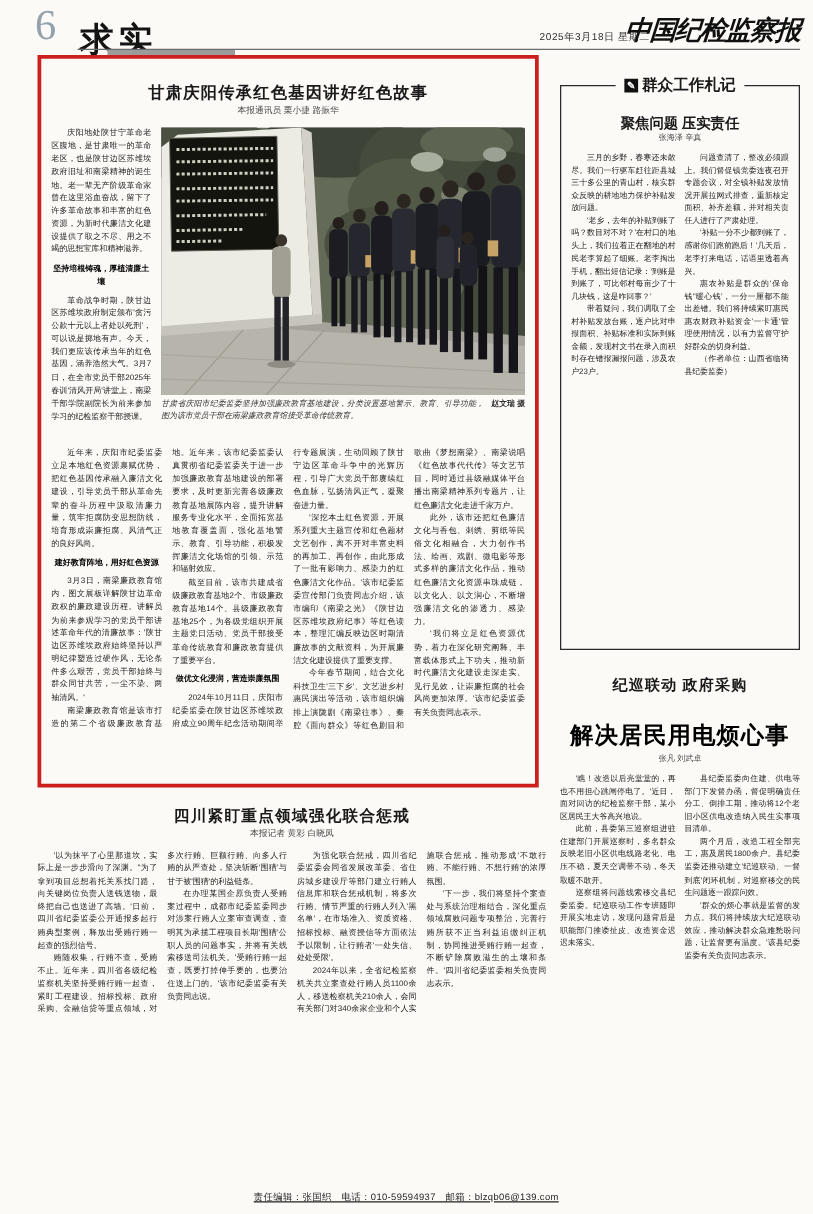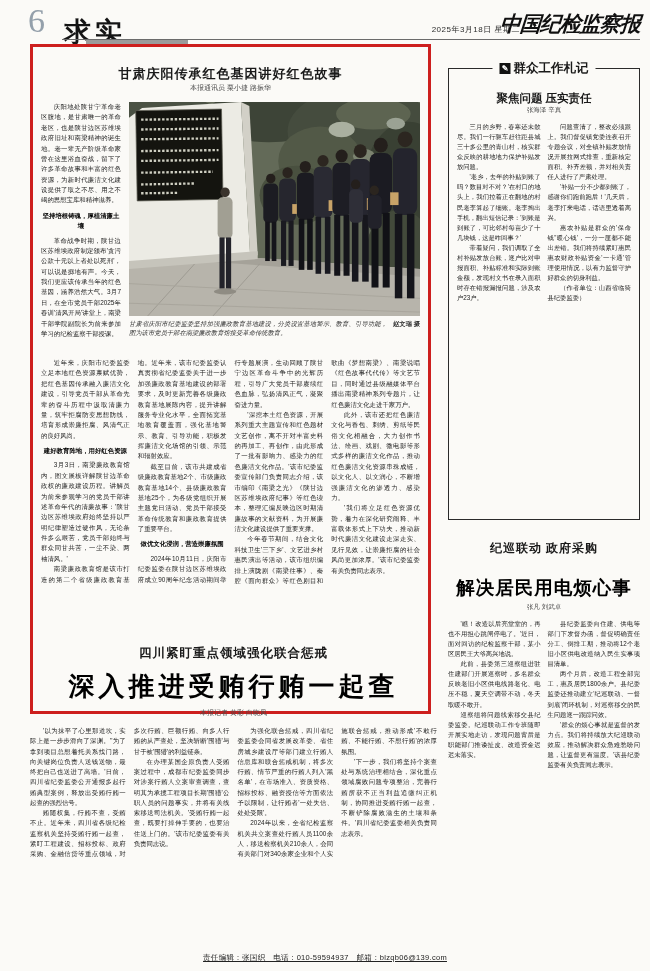--- a/index.html
+++ b/index.html
@@ -33,21 +33,21 @@
   .byline{text-align:center;color:#4a4a4a;}
   .bodytext{text-align:justify;color:#222;overflow:hidden;}
   .bodytext p{margin:0;}
   .bodytext p.para{text-indent:2em;}
   .bodytext p.subhead{
     font-weight:700;text-align:center;text-indent:0;
     margin:5px 0 4px;color:#000;
   }
   
   .main-article{
-    position:absolute;left:30px;top:44px;width:401px;height:670px;
+    position:absolute;left:30px;top:44px;width:401px;height:586px;
     border:3px solid #cd1f1e;background:#fbfaf7;
     padding:4px 8px;box-sizing:border-box;
   }
   .main-article .kicker{font-size:13px;margin-top:14px;letter-spacing:1px;}
   .main-article .headline{font-size:28px;letter-spacing:2px;margin:7px 0 5px;}
   .main-article .byline{font-size:7px;margin-bottom:9px;}
   .top-zone{display:flex;gap:8px;height:248px;}
   .intro-col{flex:0 0 80px;font-size:6.4px;line-height:1.62;}
   .photo-wrap{flex:1;display:flex;flex-direction:column;}
   .photo-frame{width:100%;height:214px;display:block;}
@@ -250,21 +250,20 @@
       <p class="para">2024年10月11日，庆阳市纪委监委在陕甘边区苏维埃政府成立90周年纪念活动期间举行专题展演，生动回顾了陕甘宁边区革命斗争中的光辉历程，引导广大党员干部赓续红色血脉，弘扬清风正气，凝聚奋进力量。</p>
       <p class="para">'深挖本土红色资源，开展系列重大主题宣传和红色题材文艺创作，离不开对丰富史料的再加工、再创作，由此形成了一批有影响力、感染力的红色廉洁文化作品。'该市纪委监委宣传部门负责同志介绍，该市编印《南梁之光》《陕甘边区苏维埃政府纪事》等红色读本，整理汇编反映边区时期清廉故事的文献资料，为开展廉洁文化建设提供了重要支撑。</p>
       <p class="para">今年春节期间，结合文化科技卫生'三下乡'、文艺进乡村惠民演出等活动，该市组织编排上演陇剧《南梁往事》、秦腔《面向群众》等红色剧目和歌曲《梦想南梁》、南梁说唱《红色故事代代传》等文艺节目，同时通过县级融媒体平台播出南梁精神系列专题片，让红色廉洁文化走进千家万户。</p>
       <p class="para">此外，该市还把红色廉洁文化与香包、刺绣、剪纸等民俗文化相融合，大力创作书法、绘画、戏剧、微电影等形式多样的廉洁文化作品，推动红色廉洁文化资源串珠成链，以文化人、以文润心，不断增强廉洁文化的渗透力、感染力。</p>
       <p class="para">'我们将立足红色资源优势，着力在深化研究阐释、丰富载体形式上下功夫，推动新时代廉洁文化建设走深走实、见行见效，让崇廉拒腐的社会风尚更加浓厚。'该市纪委监委有关负责同志表示。</p>
     </div>
 </div>
 
 <div class="bottom-article">
   <div class="kicker">四川紧盯重点领域强化联合惩戒</div>
-  <div class="headline">深入推进受贿行贿一起查</div>
   <div class="byline">本报记者 黄彩 白晓凤</div>
   <div class="bottom-body bodytext">
       <p class="para">'以为抹平了心里那道坎，实际上是一步步滑向了深渊。''为了拿到项目总想着托关系找门路，向关键岗位负责人送钱送物，最终把自己也送进了高墙。'日前，四川省纪委监委公开通报多起行贿典型案例，释放出受贿行贿一起查的强烈信号。</p>
       <p class="para">贿随权集，行贿不查，受贿不止。近年来，四川省各级纪检监察机关坚持受贿行贿一起查，紧盯工程建设、招标投标、政府采购、金融信贷等重点领域，对多次行贿、巨额行贿、向多人行贿的从严查处，坚决斩断'围猎'与甘于被'围猎'的利益链条。</p>
       <p class="para">在办理某国企原负责人受贿案过程中，成都市纪委监委同步对涉案行贿人立案审查调查，查明其为承揽工程项目长期'围猎'公职人员的问题事实，并将有关线索移送司法机关。'受贿行贿一起查，既要打掉伸手要的，也要治住送上门的。'该市纪委监委有关负责同志说。</p>
       <p class="para">为强化联合惩戒，四川省纪委监委会同省发展改革委、省住房城乡建设厅等部门建立行贿人信息库和联合惩戒机制，将多次行贿、情节严重的行贿人列入'黑名单'，在市场准入、资质资格、招标投标、融资授信等方面依法予以限制，让行贿者'一处失信、处处受限'。</p>
       <p class="para">2024年以来，全省纪检监察机关共立案查处行贿人员1100余人，移送检察机关210余人，会同有关部门对340余家企业和个人实施联合惩戒，推动形成'不敢行贿、不能行贿、不想行贿'的浓厚氛围。</p>
       <p class="para">'下一步，我们将坚持个案查处与系统治理相结合，深化重点领域腐败问题专项整治，完善行贿所获不正当利益追缴纠正机制，协同推进受贿行贿一起查，不断铲除腐败滋生的土壤和条件。'四川省纪委监委相关负责同志表示。</p>
     </div>
 </div>

